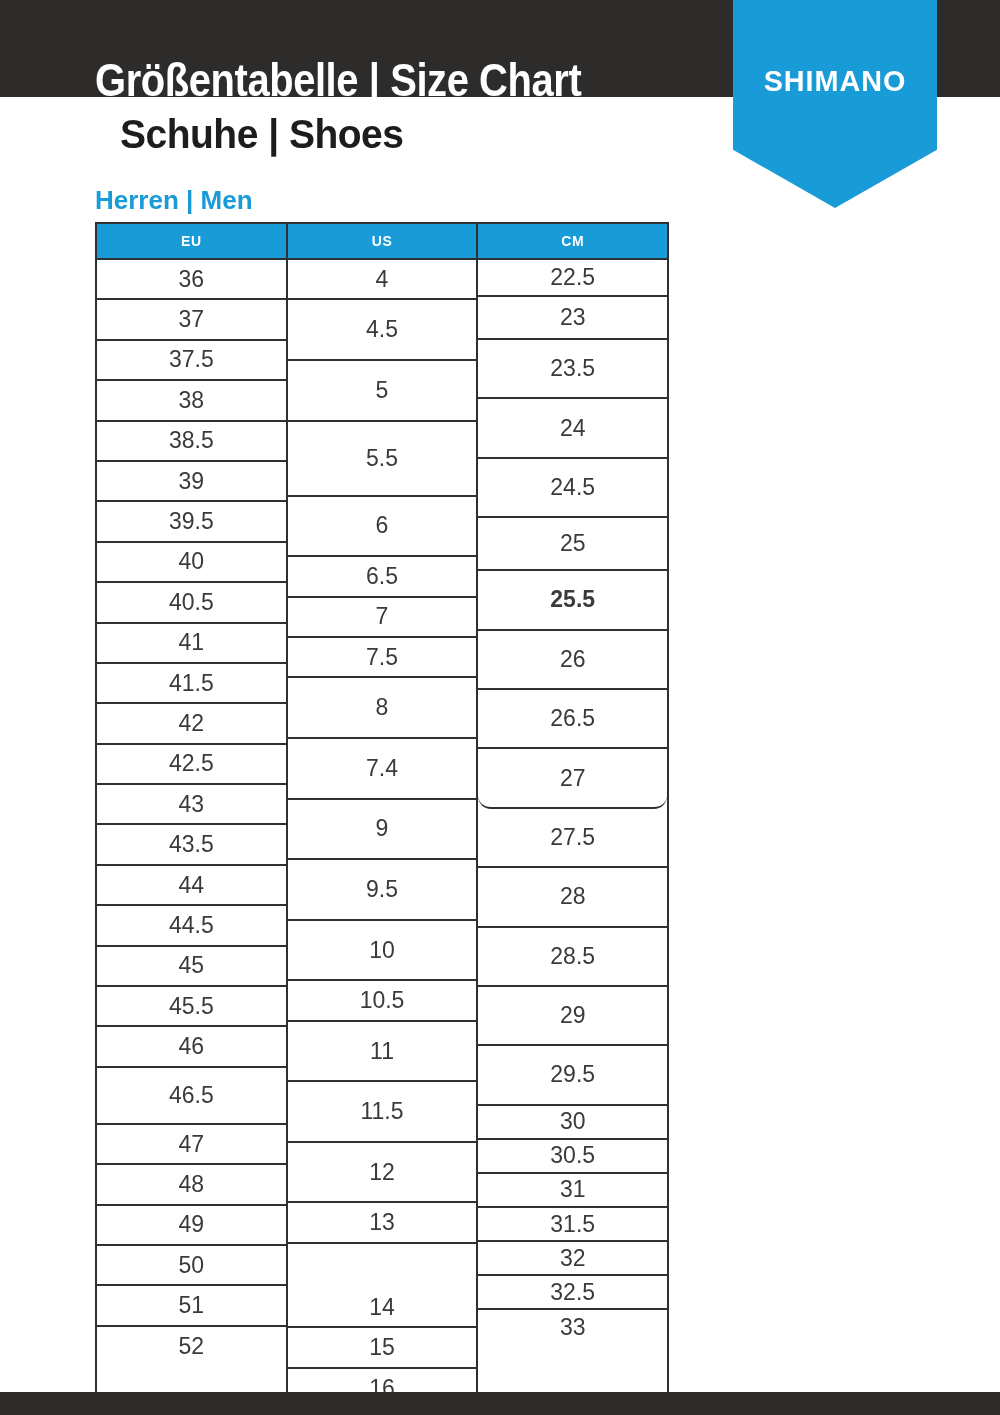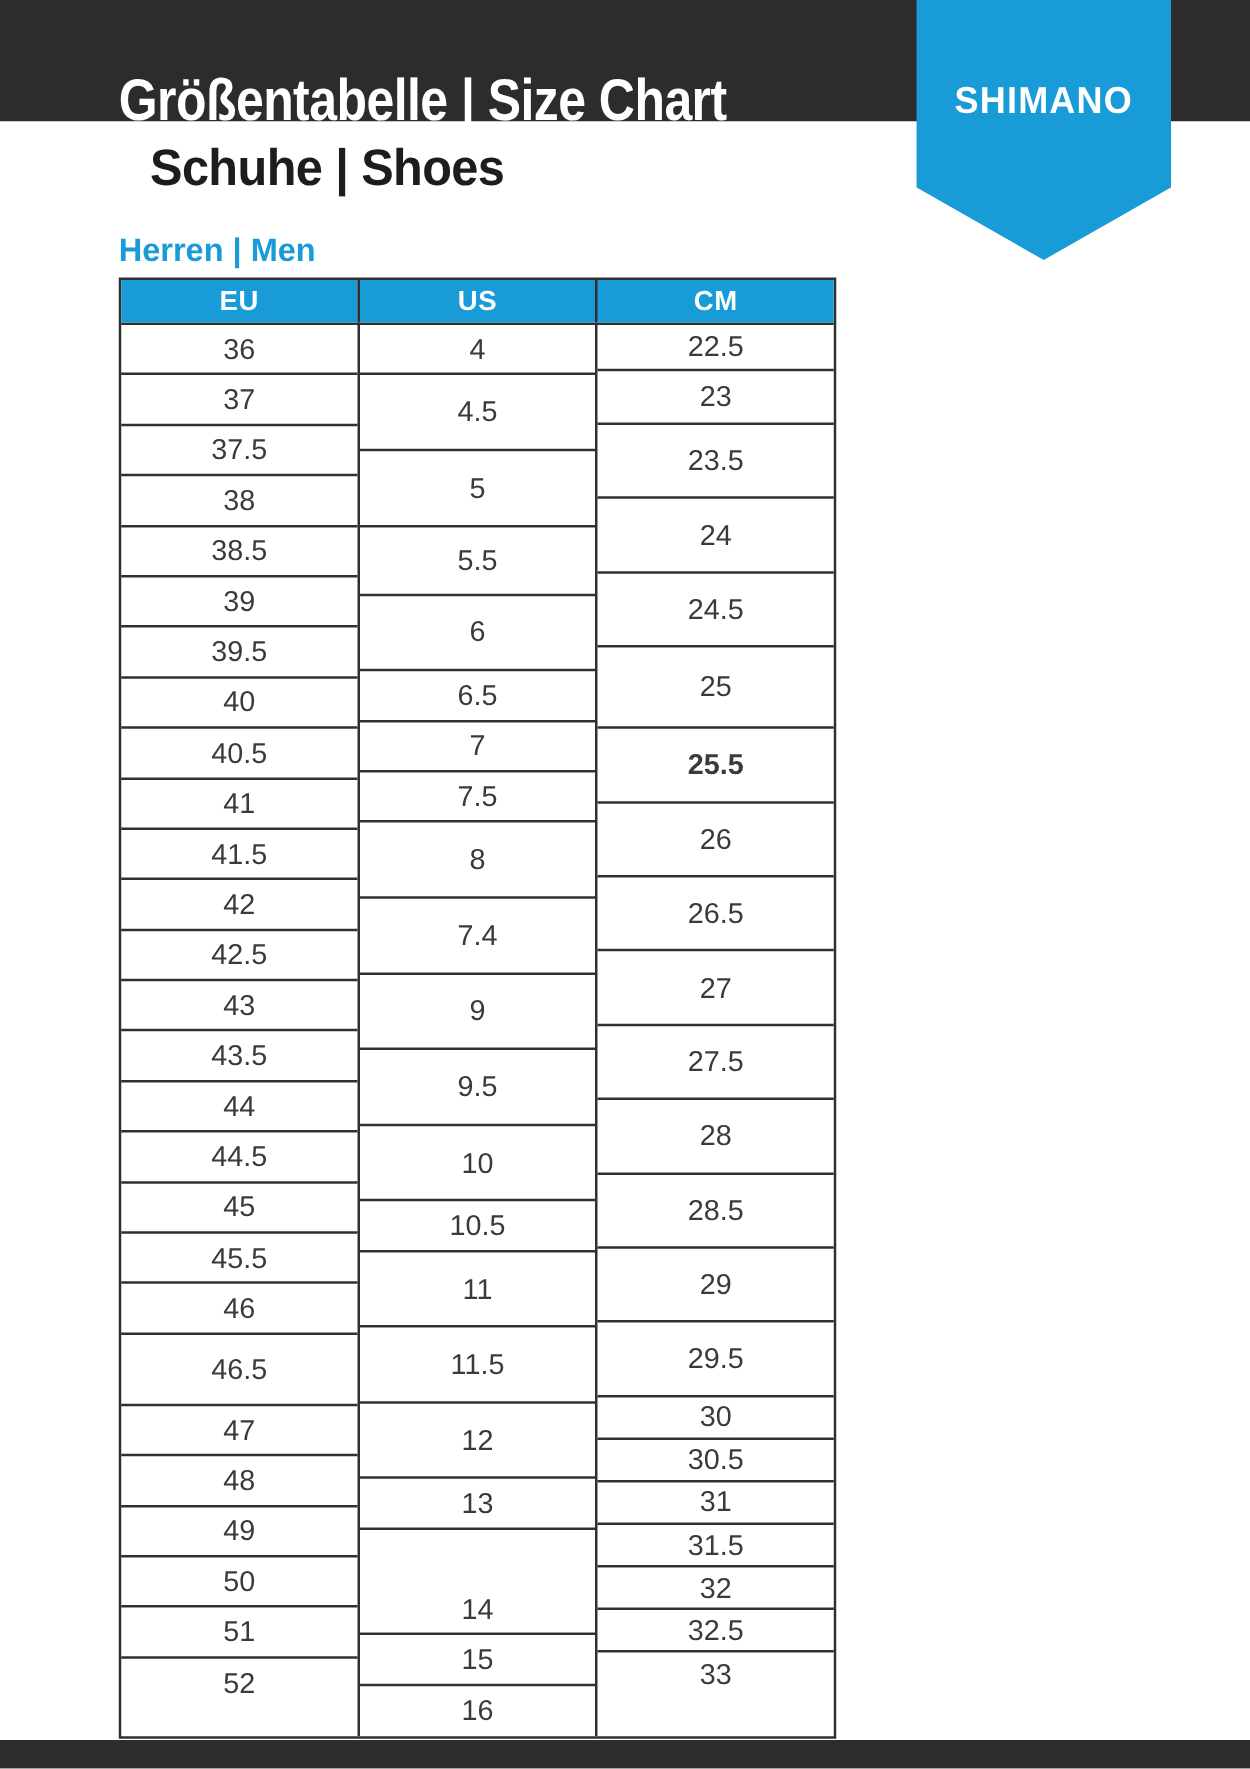--- a/index.html
+++ b/index.html
@@ -44,21 +44,21 @@
   }
 
   .size-table{
     position:absolute;left:95px;top:222px;width:574px;
     border:2px solid var(--table-border);box-sizing:border-box;background:#ffffff;
   }
   .thead{display:flex;height:36px;border-bottom:2px solid var(--table-border);box-sizing:border-box;}
   .th{
     flex:1;background:var(--brand-blue);color:#ffffff;
     display:flex;align-items:center;justify-content:center;
-    font-size:22px;font-weight:700;letter-spacing:0.5px;box-sizing:border-box;
+    font-size:14px;font-weight:700;letter-spacing:0.5px;box-sizing:border-box;
   }
   .th + .th{border-left:2px solid var(--table-border);}
   .tbody{display:flex;align-items:stretch;}
   .tcol{flex:1;box-sizing:border-box;}
   .tcol + .tcol{border-left:2px solid var(--table-border);}
   .cell{
     box-sizing:border-box;border-bottom:2px solid var(--table-border);
     display:flex;align-items:center;justify-content:center;
     font-size:23px;font-weight:400;color:var(--cell-text);line-height:1;
   }
@@ -114,21 +114,21 @@
           <div class="cell" style="height: 40.4px;">48</div>
           <div class="cell" style="height: 40.4px;">49</div>
           <div class="cell" style="height: 40.4px;">50</div>
           <div class="cell" style="height: 40.4px;">51</div>
           <div class="cell last" style="height: 40.4px;">52</div>
         </div>
       <div class="tcol">
           <div class="cell" style="height: 40.4px;">4</div>
           <div class="cell" style="height: 60.6px;">4.5</div>
           <div class="cell" style="height: 60.6px;">5</div>
-          <div class="cell" style="height: 55px;">5.5</div>
+          <div class="cell" style="height: 75px;">5.5</div>
           <div class="cell" style="height: 60.6px;">6</div>
           <div class="cell" style="height: 40.4px;">6.5</div>
           <div class="cell" style="height: 40.4px;">7</div>
           <div class="cell" style="height: 40.4px;">7.5</div>
           <div class="cell" style="height: 60.6px;">8</div>
           <div class="cell" style="height: 60.6px;">7.4</div>
           <div class="cell" style="height: 60.6px;">9</div>
           <div class="cell" style="height: 60.6px;">9.5</div>
           <div class="cell" style="height: 60.6px;">10</div>
           <div class="cell" style="height: 40.4px;">10.5</div>
@@ -139,25 +139,25 @@
           <div class="cell" style="height: 40.4px; margin-top: 44px;">14</div>
           <div class="cell" style="height: 40.4px;">15</div>
           <div class="cell last" style="height: 40.4px;">16</div>
         </div>
       <div class="tcol">
           <div class="cell" style="height: 37px;">22.5</div>
           <div class="cell" style="height: 43px;">23</div>
           <div class="cell" style="height: 59.4px;">23.5</div>
           <div class="cell" style="height: 59.4px;">24</div>
           <div class="cell" style="height: 59.4px;">24.5</div>
-          <div class="cell" style="height: 65px;">25</div>
+          <div class="cell" style="height: 53px;">25</div>
           <div class="cell" style="height: 59.4px; font-weight: bold;">25.5</div>
           <div class="cell" style="height: 59.4px;">26</div>
           <div class="cell" style="height: 59.4px;">26.5</div>
-          <div class="cell" style="height: 59.4px;">27</div>
+          <div class="cell" style="height: 59.4px; border-radius: 13px;">27</div>
           <div class="cell" style="height: 59.4px;">27.5</div>
           <div class="cell" style="height: 59.4px;">28</div>
           <div class="cell" style="height: 59.4px;">28.5</div>
           <div class="cell" style="height: 59.4px;">29</div>
           <div class="cell" style="height: 59.4px;">29.5</div>
           <div class="cell" style="height: 34.1px;">30</div>
           <div class="cell" style="height: 34.1px;">30.5</div>
           <div class="cell" style="height: 34.1px;">31</div>
           <div class="cell" style="height: 34.1px;">31.5</div>
           <div class="cell" style="height: 34.1px;">32</div>

